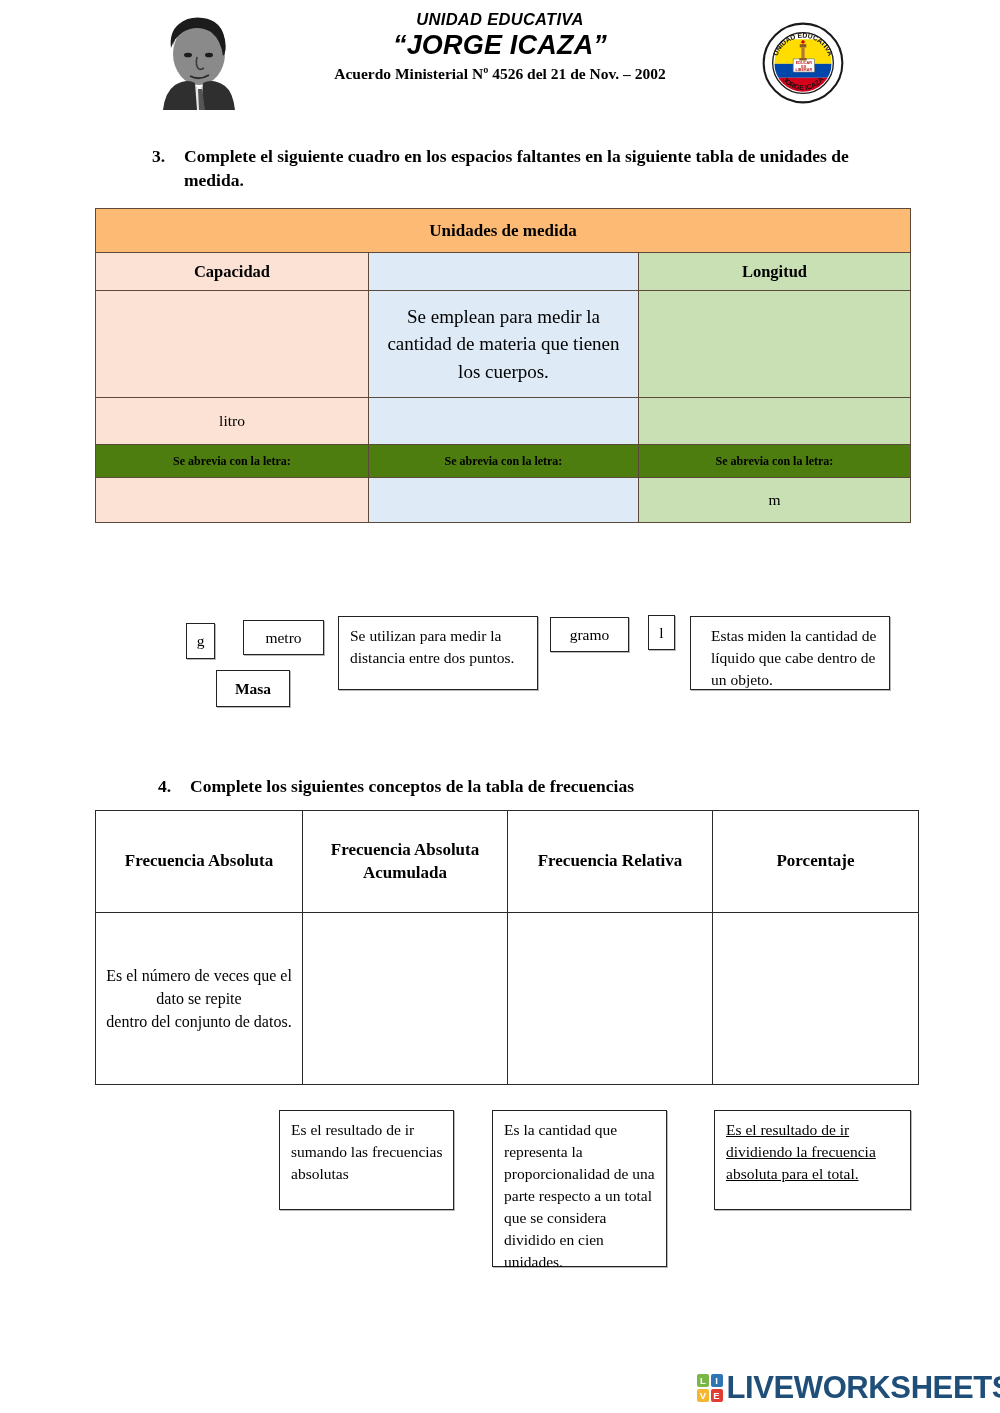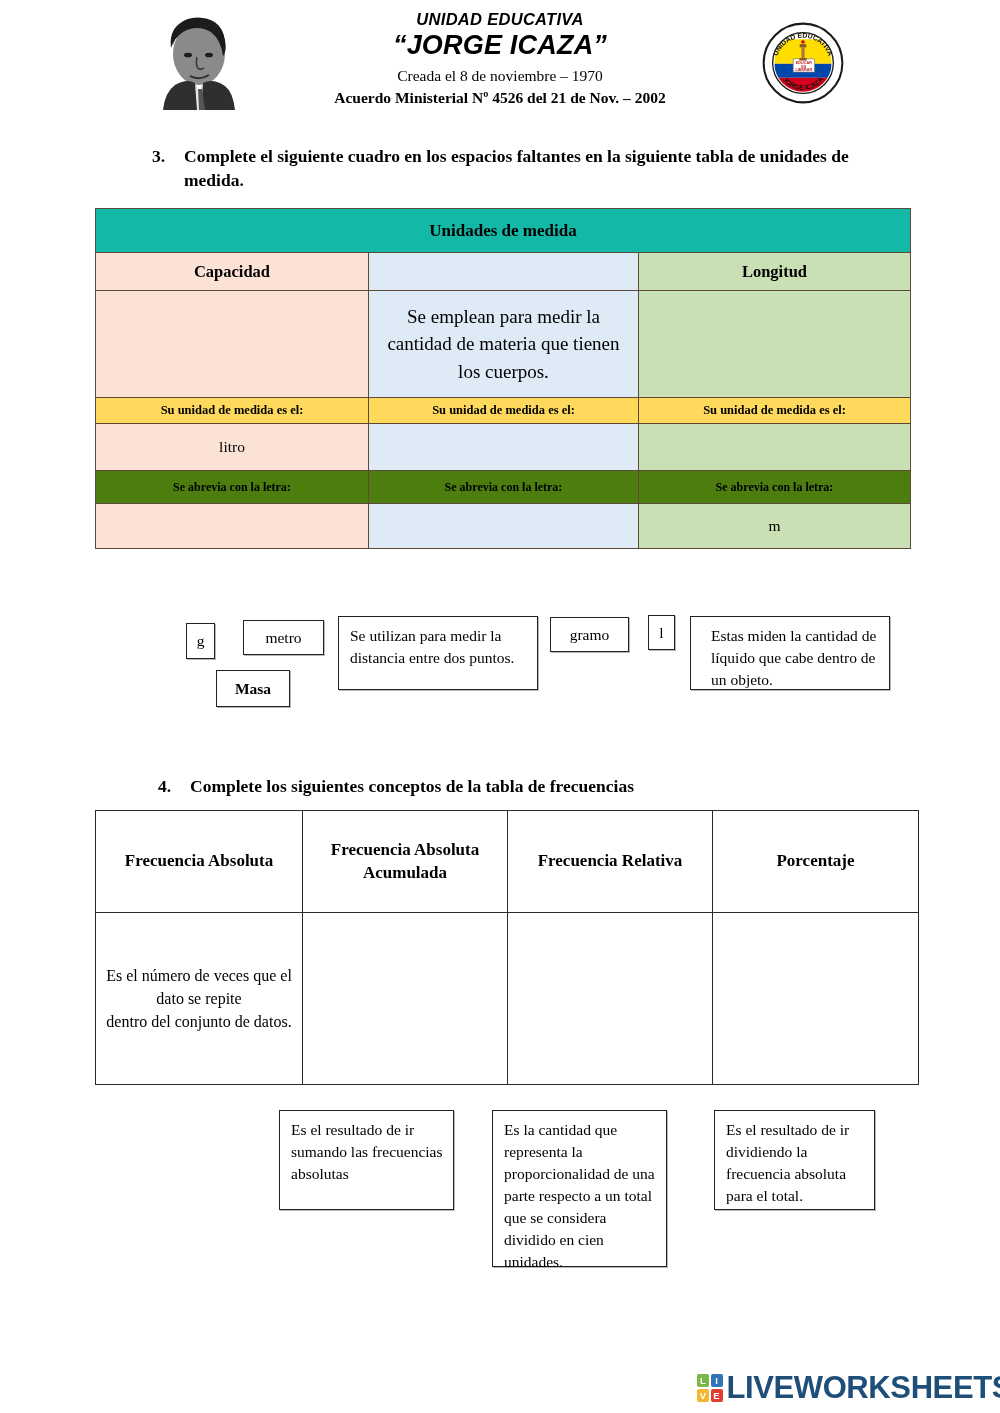--- a/index.html
+++ b/index.html
@@ -99,21 +99,21 @@
     border-collapse: collapse;
     table-layout: fixed;
   }
   .tbl1 td {
     border: 1px solid #5b4a3a;
     text-align: center;
     vertical-align: middle;
     font-family: "Liberation Serif", serif;
   }
   .t1-title {
-    background: #14b8a6;
+    background: #fdba74;
     font-weight: bold;
     font-size: 17px;
     height: 44px;
   }
   .t1-head-pink { background: #FBE2D5; font-weight: bold; font-size: 16.5px; height: 38px; }
   .t1-head-blue { background: #DEEAF6; font-weight: bold; font-size: 16.5px; height: 38px; }
   .t1-head-green { background: #C9E0B4; font-weight: bold; font-size: 16.5px; height: 38px; }
   .t1-def-pink { background: #FBE2D5; height: 107px; font-size: 15.5px; line-height: 1.45; }
   .t1-def-blue { background: #DEEAF6; height: 107px; font-size: 19px; line-height: 1.45; padding: 0 10px; }
   .t1-def-green { background: #C9E0B4; height: 107px; font-size: 15.5px; line-height: 1.45; }
@@ -229,21 +229,20 @@
       <path d="M35 66 Q44 71 54 65" stroke="#2b2b2b" stroke-width="1.8" fill="none"></path>
       <path d="M20 75 Q32 68 40 73 L44 86 L48 73 Q58 68 70 76 Q78 82 80 100 L8 100 Q10 82 20 75 Z" fill="#2f2f2f"></path>
       <path d="M40 73 L44 84 L48 73 L46 100 L42 100 Z" fill="#e8e8e8"></path>
       <path d="M43 79 L47 79 L50 100 L44 100 Z" fill="#555"></path>
     </g>
   </svg>
 
   <div class="header-text">
     <div class="hdr-line1">UNIDAD EDUCATIVA</div>
     <div class="hdr-line2">“JORGE ICAZA”</div>
-    <div class="hdr-line3">Creada el 8 de noviembre – 1970</div>
     <div class="hdr-line4">Acuerdo Ministerial Nº 4526 del 21 de Nov. – 2002</div>
   </div>
 
   <svg class="crest" viewBox="0 0 100 100">
     <circle cx="50" cy="50" r="48" fill="#ffffff" stroke="#1a1a1a" stroke-width="2.5"></circle>
     <circle cx="50" cy="50" r="37" fill="#ffffff" stroke="#1a1a1a" stroke-width="1.6"></circle>
     <path d="M13 50 A37 37 0 0 1 87 50 L87 62 A37 37 0 0 1 13 62 Z" fill="none"></path>
     <clipPath id="crestClip">
         <circle cx="50" cy="50" r="35"></circle>
       </clipPath>
@@ -293,25 +292,20 @@
       <td class="t1-head-pink">Capacidad</td>
       <td class="t1-head-blue"></td>
       <td class="t1-head-green">Longitud</td>
     </tr>
     <tr>
       <td class="t1-def-pink"></td>
       <td class="t1-def-blue">Se emplean para medir la cantidad de materia que tienen los cuerpos.</td>
       <td class="t1-def-green"></td>
     </tr>
     <tr>
-      <td class="t1-label">Su unidad de medida es el:</td>
-      <td class="t1-label">Su unidad de medida es el:</td>
-      <td class="t1-label">Su unidad de medida es el:</td>
-    </tr>
-    <tr>
       <td class="t1-ans-pink">litro</td>
       <td class="t1-ans-blue"></td>
       <td class="t1-ans-green"></td>
     </tr>
     <tr>
       <td class="t1-label2">Se abrevia con la letra:</td>
       <td class="t1-label2">Se abrevia con la letra:</td>
       <td class="t1-label2">Se abrevia con la letra:</td>
     </tr>
     <tr>
@@ -380,21 +374,21 @@
 </table>
 
 <div class="tile tile-para" style="left:279px; top:1110px; width:175px; height:100px;">
   <span>Es el resultado de ir sumando las frecuencias absolutas</span>
 </div>
 
 <div class="tile tile-para" style="left:492px; top:1110px; width:175px; height:157px;">
   <span>Es la cantidad que representa la proporcionalidad de una parte respecto a un total que se considera dividido en cien unidades.</span>
 </div>
 
-<div class="tile tile-para" style="left:714px; top:1110px; width:161px; height:100px;">
+<div class="tile tile-para" style="left:714px; top:1110px; width:197px; height:100px;text-decoration:underline;">
   <span>Es el resultado de ir dividiendo la frecuencia absoluta para el total.</span>
 </div>
 
 <div class="lw-logo">
   <div class="lw-grid">
     <div class="lw-cell" style="background:#7AB648;">L</div>
     <div class="lw-cell" style="background:#2E75B6;">I</div>
     <div class="lw-cell" style="background:#F5B731;">V</div>
     <div class="lw-cell" style="background:#E03C31;">E</div>
   </div>

